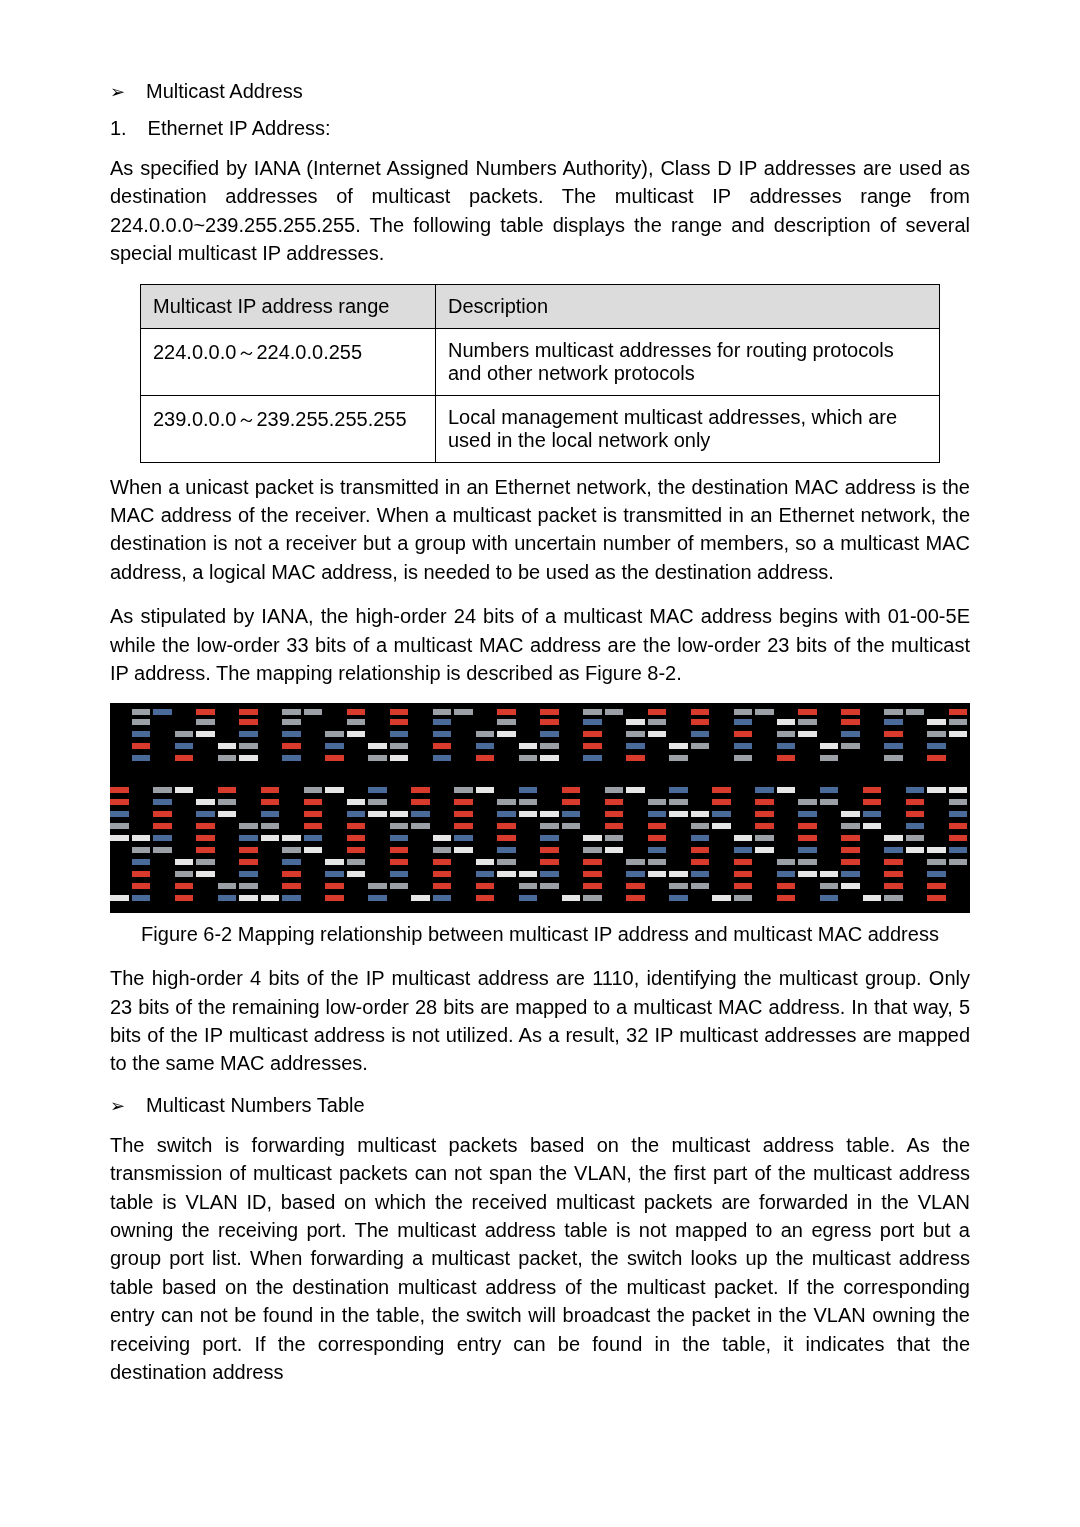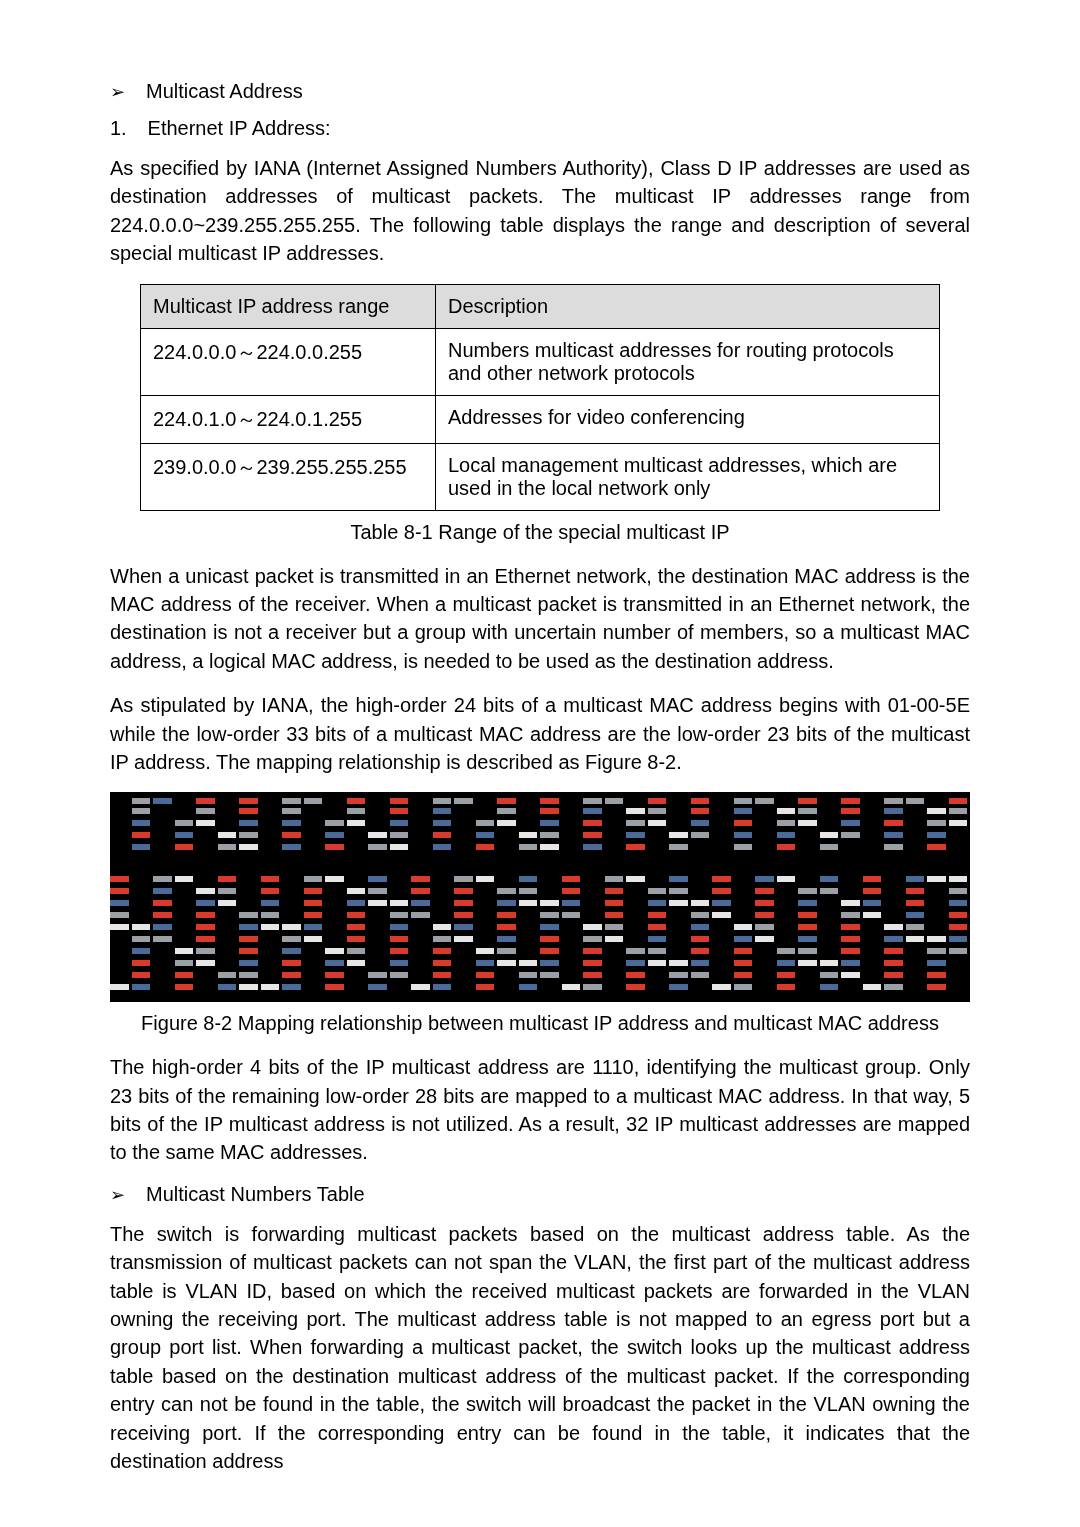--- a/index.html
+++ b/index.html
@@ -112,31 +112,26 @@
     <tbody>
         <tr>
       <th style="width:270px">Multicast IP address range</th>
       <th>Description</th>
     </tr>
     <tr>
       <td>224.0.0.0～224.0.0.255</td>
       <td class="desc-cell">Numbers multicast addresses for routing protocols and other network protocols</td>
     </tr>
     <tr>
-      <td>224.0.1.0～224.0.1.255</td>
-      <td>Addresses for video conferencing</td>
-    </tr>
-    <tr>
       <td>239.0.0.0～239.255.255.255</td>
       <td class="desc-cell">Local management multicast addresses, which are used in the local network only</td>
     </tr>
   </tbody>
     </table>
 
-  <div class="caption">Table 8-1 Range of the special multicast IP</div>
 
 
   <p class="body">When a unicast packet is transmitted in an Ethernet network, the destination MAC address is the MAC address of the receiver. When a multicast packet is transmitted in an Ethernet network, the destination is not a receiver but a group with uncertain number of members, so a multicast MAC address, a logical MAC address, is needed to be used as the destination address.</p>
   <p class="body">As stipulated by IANA, the high-order 24 bits of a multicast MAC address begins with 01-00-5E while the low-order 33 bits of a multicast MAC address are the low-order 23 bits of the multicast IP address. The mapping relationship is described as Figure 8-2.</p>
 
   <div class="fig" id="figbox">
       <div class="row" style="top: 6px;">
         <div class="cell" style="background: rgb(0, 0, 0);"></div>
         <div class="cell" style="background: rgb(154, 160, 166);"></div>
         <div class="cell" style="background: rgb(74, 106, 154);"></div>
@@ -761,21 +756,21 @@
         <div class="cell" style="background: rgb(74, 106, 154);"></div>
         <div class="cell" style="background: rgb(0, 0, 0);"></div>
         <div class="cell" style="background: rgb(230, 230, 230);"></div>
         <div class="cell" style="background: rgb(154, 160, 166);"></div>
         <div class="cell" style="background: rgb(0, 0, 0);"></div>
         <div class="cell" style="background: rgb(216, 58, 43);"></div>
         <div class="cell" style="background: rgb(0, 0, 0);"></div>
       </div>
     </div>
 
-  <div class="caption">Figure 8-2 Mapping relationship between multicast IP address and multicast MAC address</div>
+  <div class="caption">Figure 6-2 Mapping relationship between multicast IP address and multicast MAC address</div>
 
   <p class="body">The high-order 4 bits of the IP multicast address are 1110, identifying the multicast group. Only 23 bits of the remaining low-order 28 bits are mapped to a multicast MAC address. In that way, 5 bits of the IP multicast address is not utilized. As a result, 32 IP multicast addresses are mapped to the same MAC addresses.</p>
 
   <div class="bullet-line">
     <span class="arrow">➢</span>
     <span>Multicast Numbers Table</span>
   </div>
 
   <p class="body" style="margin-bottom:0">The switch is forwarding multicast packets based on the multicast address table. As the transmission of multicast packets can not span the VLAN, the first part of the multicast address table is VLAN ID, based on which the received multicast packets are forwarded in the VLAN owning the receiving port. The multicast address table is not mapped to an egress port but a group port list. When forwarding a multicast packet, the switch looks up the multicast address table based on the destination multicast address of the multicast packet. If the corresponding entry can not be found in the table, the switch will broadcast the packet in the VLAN owning the receiving port. If the corresponding entry can be found in the table, it indicates that the destination address</p>
 

